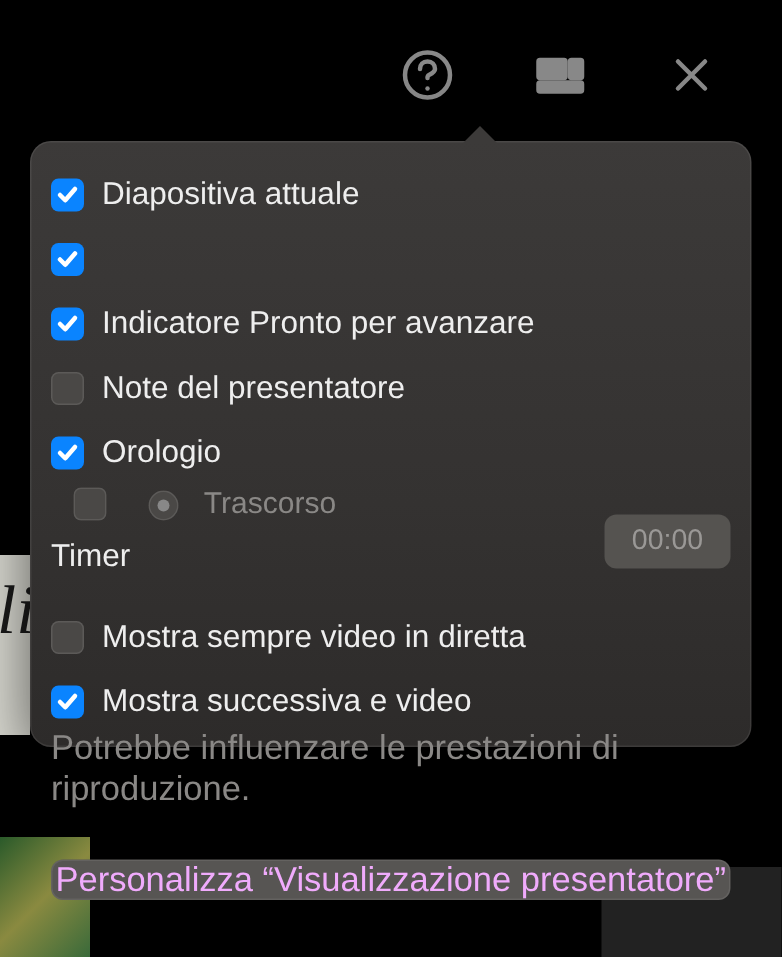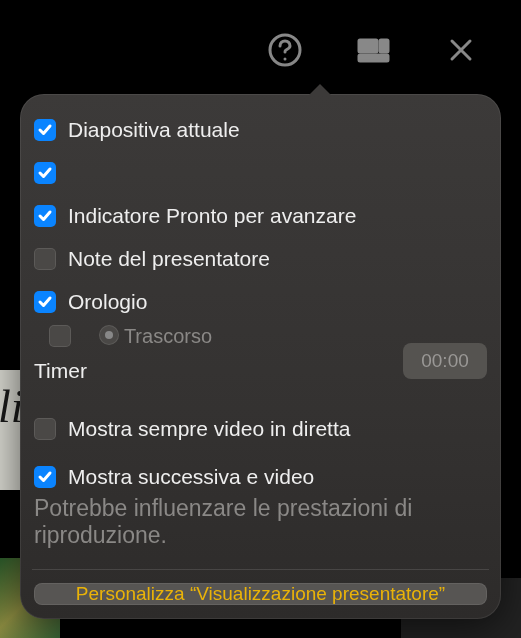--- a/index.html
+++ b/index.html
@@ -4,42 +4,42 @@
 <style>
   html,body{margin:0;padding:0;width:521px;height:638px;background:#000;font-family:-apple-system,BlinkMacSystemFont,"Helvetica Neue",Arial,sans-serif;overflow:hidden;}
   .bg{position:absolute;inset:0;background:#000;}
   .bg-strip{position:absolute;left:0;top:370px;width:20px;height:120px;background:#d8d8d0;}
   .bg-corner{position:absolute;left:0;bottom:0;width:60px;height:80px;background:linear-gradient(135deg,#2a5a2a,#8a8a40,#3a6a3a);}
   .bg-right{position:absolute;right:0;bottom:0;width:120px;height:60px;background:#222;}
   .toolbar{position:absolute;top:20px;left:0;right:0;height:60px;display:flex;justify-content:flex-end;align-items:center;gap:48px;padding-right:40px;}
   .tb-icon{width:40px;height:40px;display:flex;align-items:center;justify-content:center;color:#888;}
   .tb-icon svg{width:36px;height:36px;stroke:#888;fill:none;stroke-width:3;}
   .tb-icon.active svg rect{fill:#888;}
-  .popover{position:absolute;left:20px;top:94px;width:481px;height:525px;border-radius:24px;background:linear-gradient(#3c3a39 0%,#343231 60%,#2d2b2a 100%);box-shadow:0 8px 40px rgba(0,0,0,.6),inset 0 0 0 1px rgba(255,255,255,.08);}
+  .popover{position:absolute;left:20px;top:94px;width:481px;height:404px;border-radius:14px;background:linear-gradient(#3c3a39 0%,#343231 60%,#2d2b2a 100%);box-shadow:0 8px 40px rgba(0,0,0,.6),inset 0 0 0 1px rgba(255,255,255,.08);}
   .arrow{position:absolute;top:-10px;left:288px;width:0;height:0;border-left:12px solid transparent;border-right:12px solid transparent;border-bottom:12px solid #3c3a39;}
   .content{position:absolute;inset:14px 14px 14px 14px;display:flex;flex-direction:column;}
   .row{display:flex;align-items:center;min-height:43px;gap:12px;}
   .cb{width:22px;height:22px;border-radius:5px;flex:0 0 22px;display:flex;align-items:center;justify-content:center;}
   .cb.on{background:#0a84ff;}
   .cb.off{background:#4a4846;box-shadow:inset 0 0 0 1px rgba(255,255,255,.1);}
   .cb svg{width:16px;height:16px;stroke:#fff;stroke-width:3;fill:none;stroke-linecap:round;stroke-linejoin:round;}
   .label{color:#eee;font-size:21px;font-weight:400;}
   .timer-row{align-items:flex-start;min-height:80px;}
   .timer-left{display:flex;align-items:center;gap:12px;padding-top:2px;flex-direction:column;}
   .timer-right{margin-left:auto;display:flex;flex-direction:column;gap:6px;padding-top:2px;align-items:flex-start;}
-  .radio-row{display:flex;gap:5px;}
+  .radio-row{display:flex;align-items:center;gap:17px;}
   .radio{width:20px;height:20px;border-radius:50%;background:#4a4846;box-shadow:inset 0 0 0 1px rgba(255,255,255,.1);display:flex;align-items:center;justify-content:center;}
   .radio.sel::after{content:"";width:8px;height:8px;border-radius:50%;background:#888;}
   .radio-label{color:#8a8886;font-size:20px;}
   .time-field{position:absolute;right:0;top:20px;width:84px;height:36px;border-radius:8px;background:#555350;display:flex;align-items:center;justify-content:center;color:#9a9896;font-size:19px;}
   .timer-block{position:relative;flex:1;}
   .gap{height:18px;}
   .hint{color:#8a8886;font-size:23px;margin-top:-4px;margin-bottom:8px;}
   .divider{height:1px;background:rgba(255,255,255,.12);margin:12px -2px 14px -2px;}
-  .btn{height:38px;border-radius:8px;background:#575553;display:flex;align-items:center;justify-content:center;color:#eab308;font-size:19px;font-weight:400;box-shadow:inset 0 0 0 1px rgba(255,255,255,.08);}
+  .btn{height:38px;border-radius:8px;background:#575553;display:flex;align-items:center;justify-content:center;color:#f0abfc;font-size:23px;font-weight:400;box-shadow:inset 0 0 0 1px rgba(255,255,255,.08);}
   .letter{position:absolute;left:-2px;top:380px;color:#1a1a1a;font-size:46px;font-weight:400;font-style:italic;font-family:Georgia,serif;}
 </style>
 </head>
 <body>
 
 <div class="bg"></div>
 <div class="bg-strip"></div>
 <div class="letter">li</div>
 <div class="bg-corner"></div>
 <div class="bg-right"></div>

